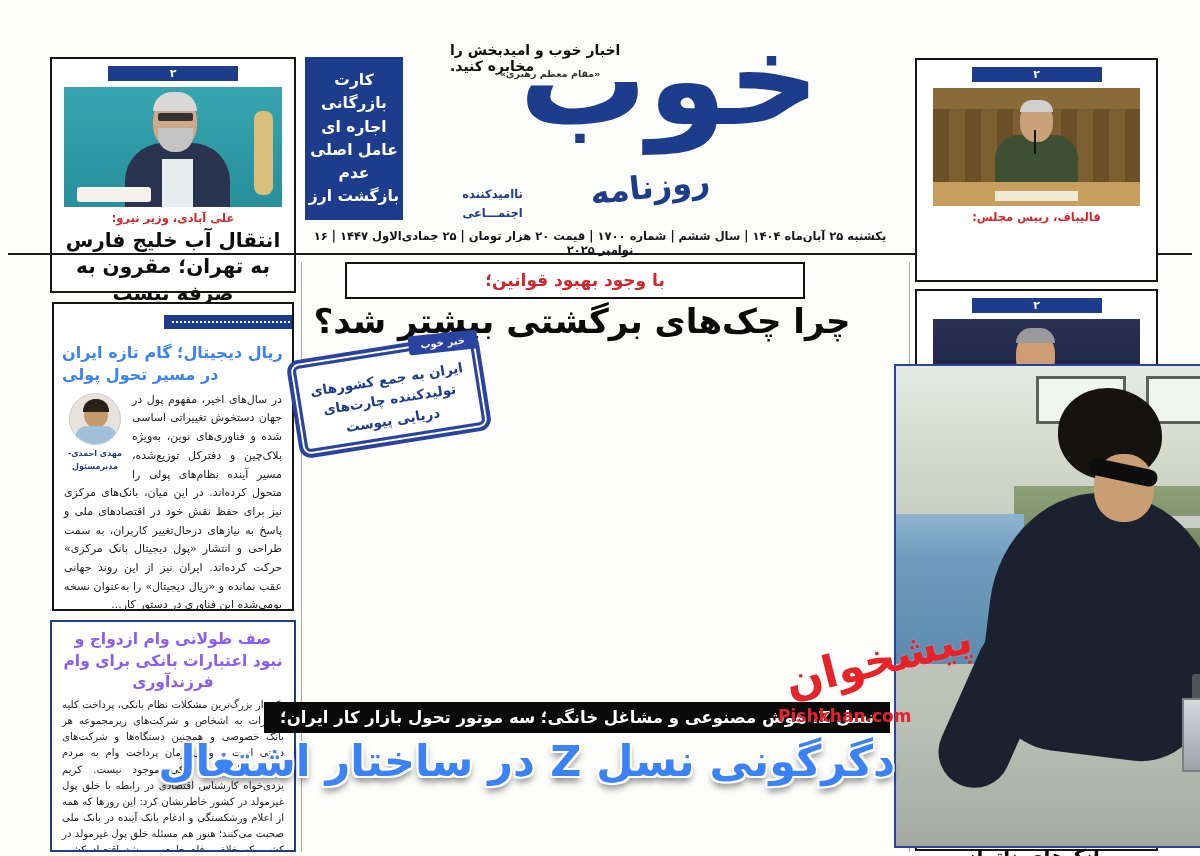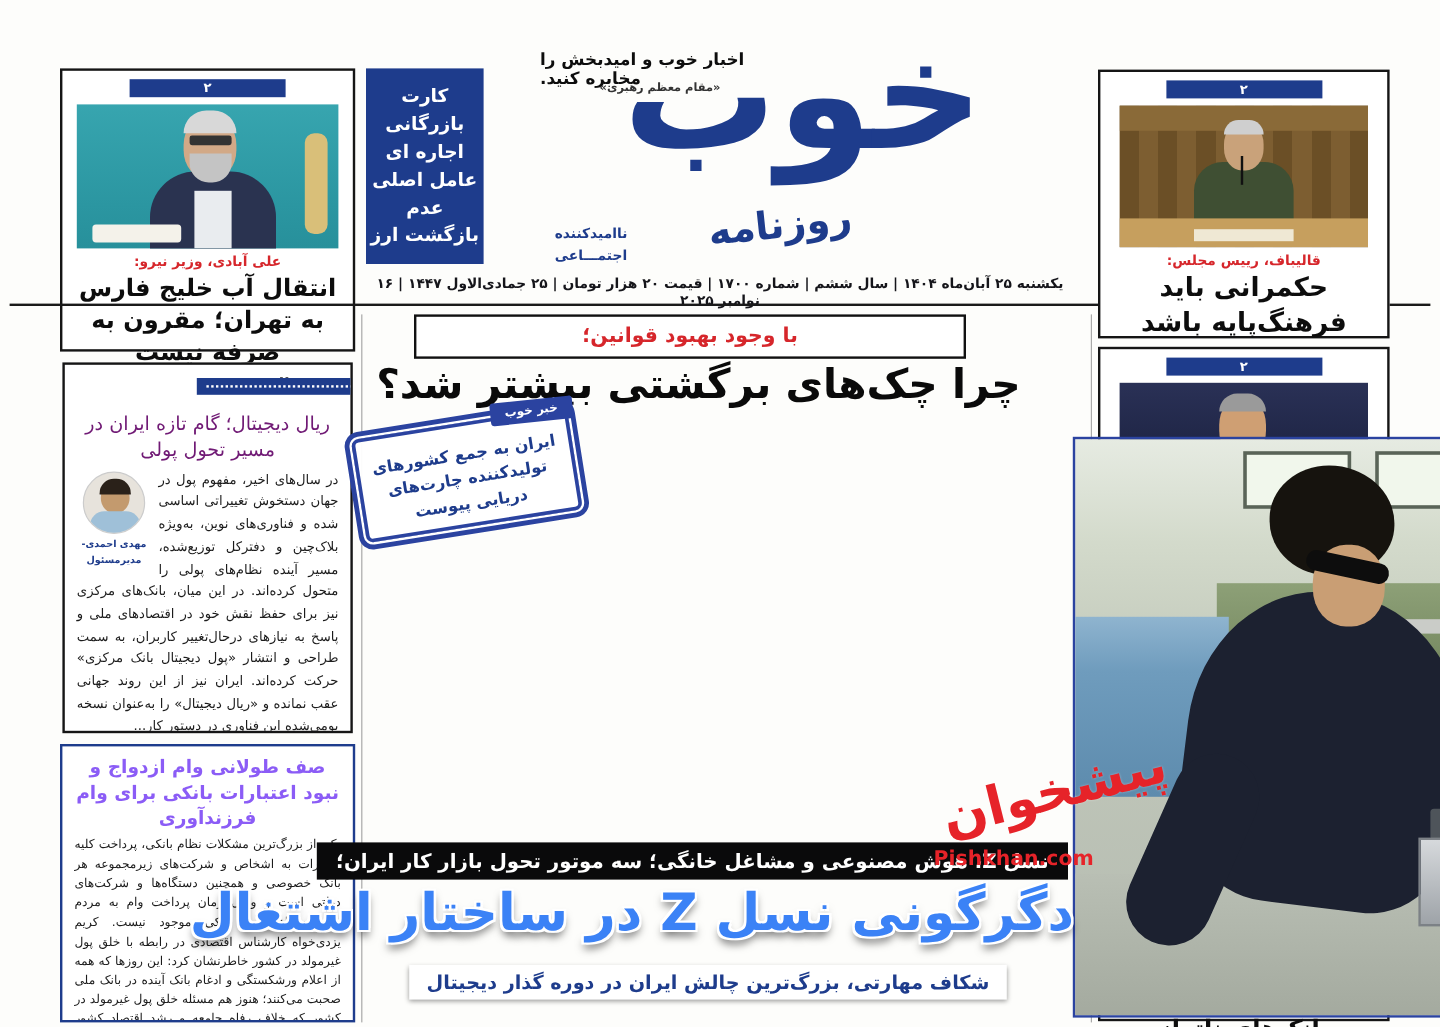--- a/index.html
+++ b/index.html
@@ -41,21 +41,21 @@
        text-shadow:-2px -2px 0 #fff,2px -2px 0 #fff,-2px 2px 0 #fff,2px 2px 0 #fff,0 5px 7px rgba(0,0,0,.55);}
   .subhead span{background:#fff;color:#1e3c8c;font-weight:bold;font-size:16px;
                padding:5px 14px;white-space:nowrap;display:inline-block;box-shadow:0 2px 4px rgba(0,0,0,.4);}
   .wm-fa{color:#e62329;font-weight:bold;font-size:44px;transform:rotate(-14deg);
          text-shadow:0 0 2px rgba(255,255,255,.4);}
   .wm-en{color:#e62329;font-weight:bold;font-size:17px;font-family:"DejaVu Sans",sans-serif;direction:ltr;}
   
   .ed-section{font-size:13px;font-weight:bold;color:#222;}
   .ed-bar{background:#1e3c8c;height:14px;position:relative;}
   .ed-bar::after{content:"";position:absolute;left:8px;right:8px;top:6px;border-top:2px dotted #fff;}
-  .ed-title{color:#701a75;font-weight:normal;font-size:16px;text-align:center;line-height:1.4;margin:6px 8px 4px;}
+  .ed-title{color:#3b82f6;font-weight:bold;font-size:16px;text-align:left;line-height:1.4;margin:6px 8px 4px;}
   .ed-body{font-size:11px;line-height:1.7;text-align:justify;margin:2px 10px 0;color:#1c1c1c;}
   .avatar-wrap{float:left;width:62px;margin:2px 6px 2px 0;text-align:center;}
   .avatar{width:52px;height:52px;border-radius:50%;background:#e7e3dc;margin:0 auto;position:relative;overflow:hidden;border:1px solid #ccc;}
   .avatar .head{position:absolute;left:14px;top:8px;width:24px;height:26px;border-radius:50%;background:#c39a6e;}
   .avatar .hair{position:absolute;left:13px;top:5px;width:26px;height:13px;border-radius:12px 12px 0 0;background:#2a2119;}
   .avatar .shirt{position:absolute;left:5px;top:32px;width:42px;height:22px;border-radius:12px 12px 0 0;background:#9fc0d8;}
   .ed-author{font-size:8px;color:#1e3c8c;font-weight:bold;margin-top:2px;}
   
   .bl-box{border:2.5px solid #1e3c8c;}
   .bl-title{color:#8b5cf6;font-weight:bold;font-size:15.5px;text-align:center;line-height:1.4;margin:7px 6px 3px;}
@@ -148,21 +148,20 @@
     <div class="photo scene-wood" style="margin:6px 16px 0;height:118px;">
       <div class="beam"></div>
       <div class="jacket"></div>
       <div class="head2"></div>
       <div class="hair2"></div>
       <div class="mic"></div>
       <div class="desk"></div>
       <div class="paper"></div>
     </div>
     <div class="cap">قالیباف، رییس مجلس:</div>
-    <div class="hl" style="font-size:22px;">حکمرانی باید فرهنگ‌پایه باشد</div>
   </div>
 
   <div class="nbox" style="left:915px;top:289px;width:243px;height:241px;">
     <div class="pagebar">۲</div>
     <div class="photo scene-navy" style="margin:6px 16px 0;height:122px;">
       <div class="suit2"></div>
       <div class="shirt2"></div>
       <div class="head3"></div>
       <div class="hair3"></div>
       <div class="micstem"></div>
@@ -207,23 +206,20 @@
 
   <div class="abs stamp" style="left:298px;top:352px;width:182px;z-index:3;">
     <span class="stamp-label">خبر خوب</span>
     <span>ایران به جمع کشورهای تولیدکننده چارت‌های دریایی پیوست</span>
   </div>
 
   <div class="abs photo-kicker" style="left:300px;top:702px;width:590px;text-align:center;z-index:2;">
     <span>نسل Z، هوش مصنوعی و مشاغل خانگی؛ سه موتور تحول بازار کار ایران؛</span>
   </div>
   <div class="abs blueheadline" style="left:295px;top:736px;width:600px;z-index:2;">دگرگونی نسل Z در ساختار اشتغال</div>
-  <div class="abs subhead" style="left:310px;top:804px;width:560px;text-align:center;z-index:2;">
-    <span>شکاف مهارتی، بزرگ‌ترین چالش ایران در دوره گذار دیجیتال</span>
-  </div>
 
   <div class="abs wm-fa" style="left:783px;top:634px;z-index:4;">پیشخوان</div>
   <div class="abs wm-en" style="left:778px;top:706px;z-index:4;">Pishkhan.com</div>
 
   <div class="nbox" style="left:52px;top:302px;width:242px;height:309px;overflow:hidden;">
     <div style="position:relative;height:24px;margin-top:8px;">
       <span class="ed-section abs" style="right:12px;top:1px;">سرمقاله</span>
       <div class="ed-bar abs" style="left:10px;top:3px;width:138px;"></div>
     </div>
     <div class="ed-title">ریال دیجیتال؛ گام تازه ایران در مسیر تحول پولی</div>

